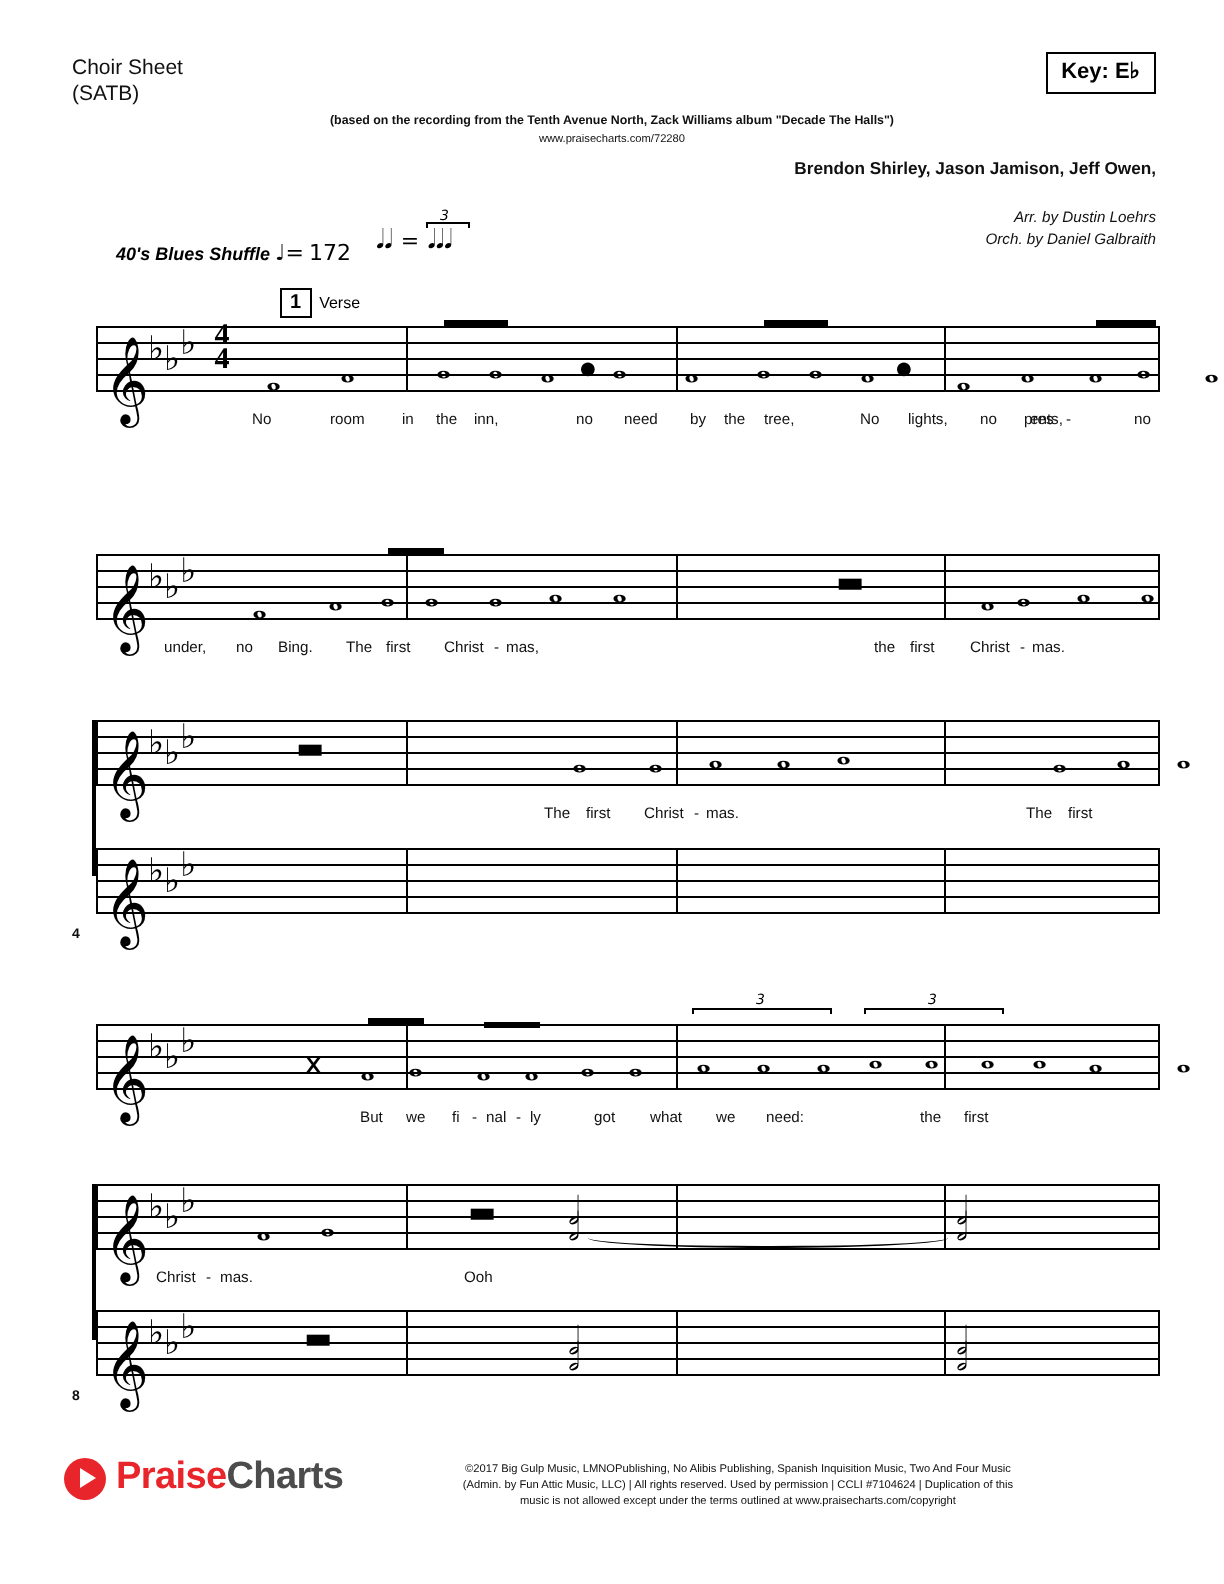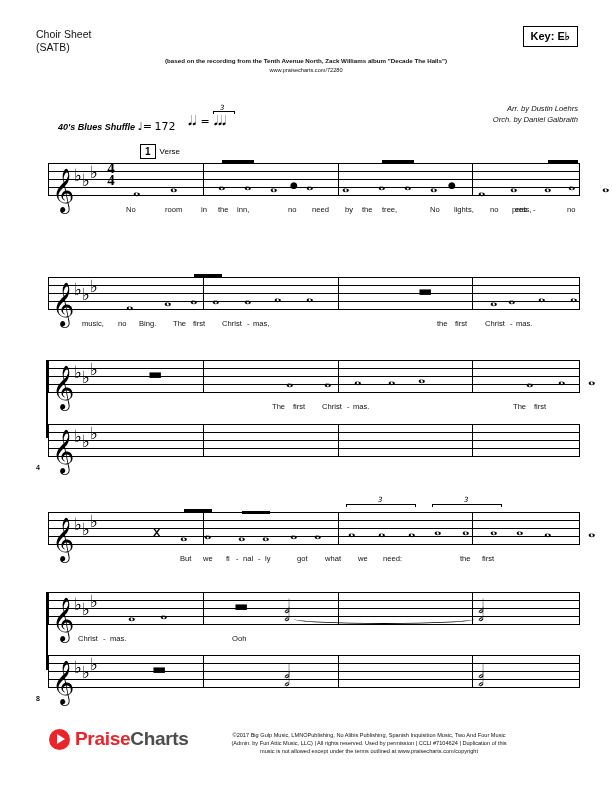--- a/index.html
+++ b/index.html
@@ -263,21 +263,21 @@
   .measure-num {
     position: absolute;
     font-size: 7px;
     font-weight: bold;
     color: #111;
   }
 
   
   .footer-logo {
     position: absolute;
-    left: 49px; top: 728px;
+    left: 32px; top: 728px;
     display: flex;
     align-items: center;
     gap: 5px;
   }
   .logo-mark {
     width: 21px; height: 21px;
     border-radius: 50%;
     background: #e8252a;
     position: relative;
   }
@@ -318,20 +318,21 @@
 
   <div class="subtitle">(based on the recording from the Tenth Avenue North, Zack Williams album "Decade The Halls")</div>
   <div class="url">www.praisecharts.com/72280</div>
 
   <div class="key-box">
     <span>Key:</span>
     <span class="flat">E♭</span>
   </div>
 
   <div class="credits">
+    <div>Brendon Shirley, Jason Jamison, Jeff Owen,</div>
   </div>
   <div class="credits-arr">
     <div>Arr. by Dustin Loehrs</div>
     <div>Orch. by Daniel Galbraith</div>
   </div>
 
   <div class="tempo-line">
     <span>40's Blues Shuffle</span>
     <span class="note-eq">♩</span><span class="note-eq">=</span>
     <span class="note-eq">172</span>
@@ -449,21 +450,21 @@
 
         <span class="n" style="left:370px; top:14px; font-size:15px">▬</span>
         <span class="n" style="left:442px; top:22px">𝅝</span>
         <span class="n" style="left:460px; top:20px">𝅝</span>
         <span class="n" style="left:490px; top:18px">𝅝</span>
         <span class="n" style="left:522px; top:18px">𝅝</span>
       </div>
     </div>
 
     <div>
-      <span class="lyric" style="left:82px; top:42px">music,</span>
+      <span class="lyric" style="left:82px; top:42px">under,</span>
       <span class="lyric" style="left:118px; top:42px">no</span>
       <span class="lyric" style="left:139px; top:42px">Bing.</span>
       <span class="lyric" style="left:173px; top:42px">The</span>
       <span class="lyric" style="left:193px; top:42px">first</span>
       <span class="lyric" style="left:222px; top:42px">Christ</span>
       <span class="lyric" style="left:247px; top:42px">-</span>
       <span class="lyric" style="left:253px; top:42px">mas,</span>
       <span class="lyric" style="left:437px; top:42px">the</span>
       <span class="lyric" style="left:455px; top:42px">first</span>
       <span class="lyric" style="left:485px; top:42px">Christ</span>

